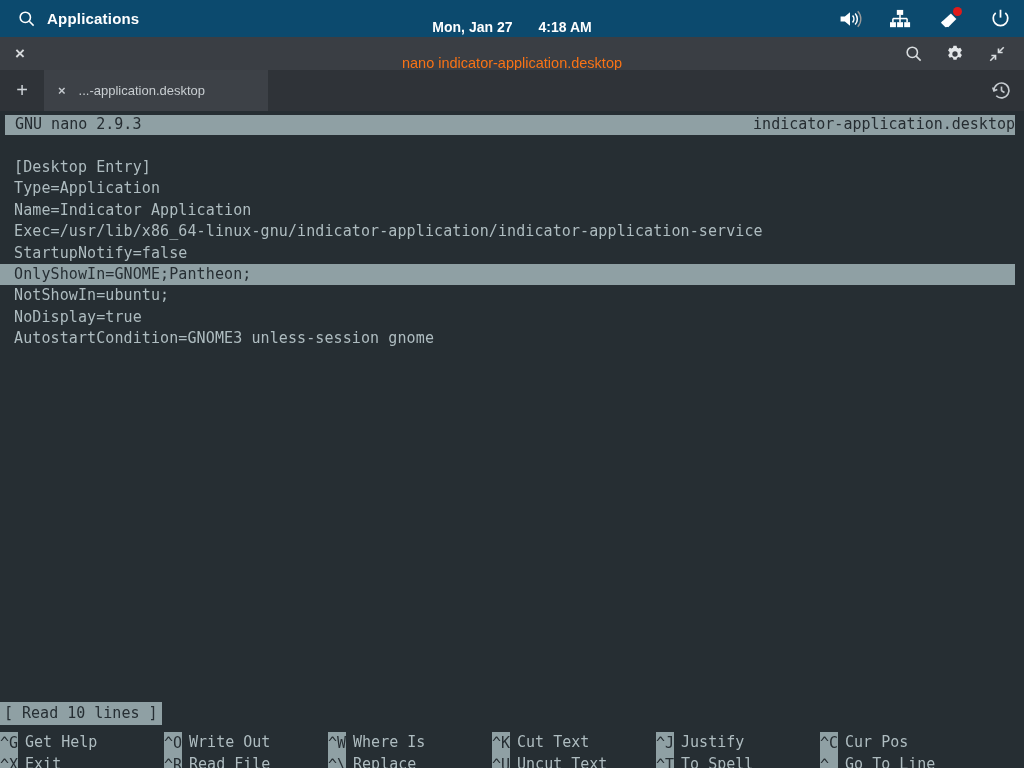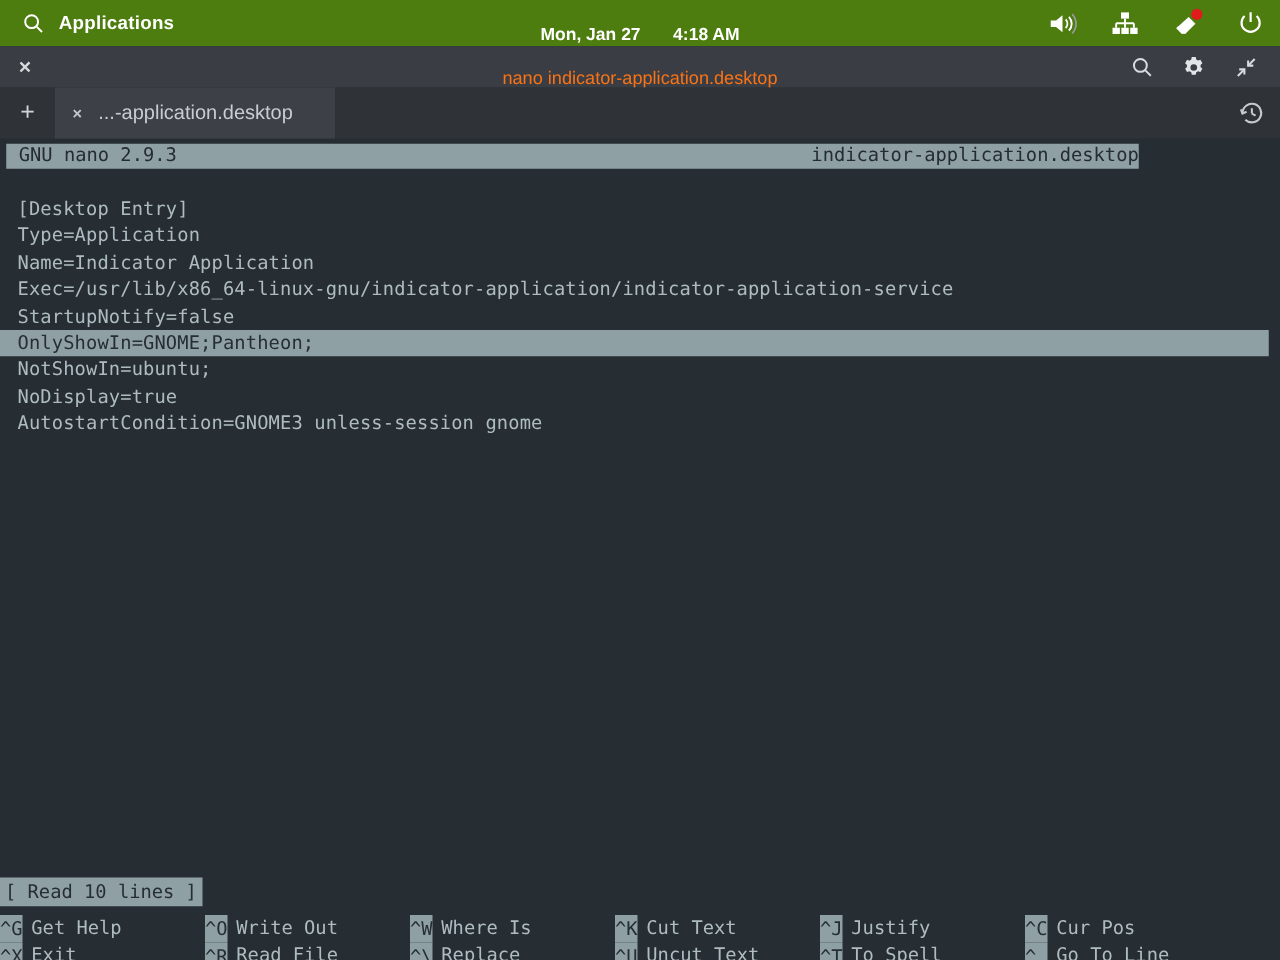--- a/index.html
+++ b/index.html
@@ -17,21 +17,21 @@
     width: 1024px;
     height: 768px;
   }
 
   
   .sysbar {
     position: absolute;
     top: 0; left: 0;
     width: 1024px;
     height: 37px;
-    background: #4d7c0f;
+    background: #0c4a6e;
     display: flex;
     align-items: center;
   }
   .sysbar-left {
     display: flex;
     align-items: center;
     gap: 9px;
     padding-left: 14px;
   }
   .sysbar-apps-label {
@@ -153,21 +153,21 @@
     background: #3d4147;
     min-width: 190px;
   }
   .tab-close {
     color: #c3c8cd;
     font-size: 13px;
     font-weight: bold;
   }
   .tab-label {
     color: #c8cdd1;
-    font-size: 16px;
+    font-size: 13px;
     white-space: nowrap;
   }
   .tabbar-right {
     position: absolute;
     right: 10px;
     top: 0;
     height: 41px;
     display: flex;
     align-items: center;
   }
@@ -180,21 +180,21 @@
     height: 657px;
     background: #262e33;
     font-family: "DejaVu Sans Mono", monospace;
     font-size: 15px;
     line-height: 21.4px;
   }
   .nano-header {
     position: absolute;
     top: 4px;
     left: 5px;
-    width: 906px;
+    width: 1010px;
     height: 20px;
     background: #8fa0a4;
     color: #252c31;
     display: flex;
     align-items: center;
     white-space: pre;
     letter-spacing: 0px;
   }
   .nano-header-version { padding-left: 10px; }
   .nano-header-file {

